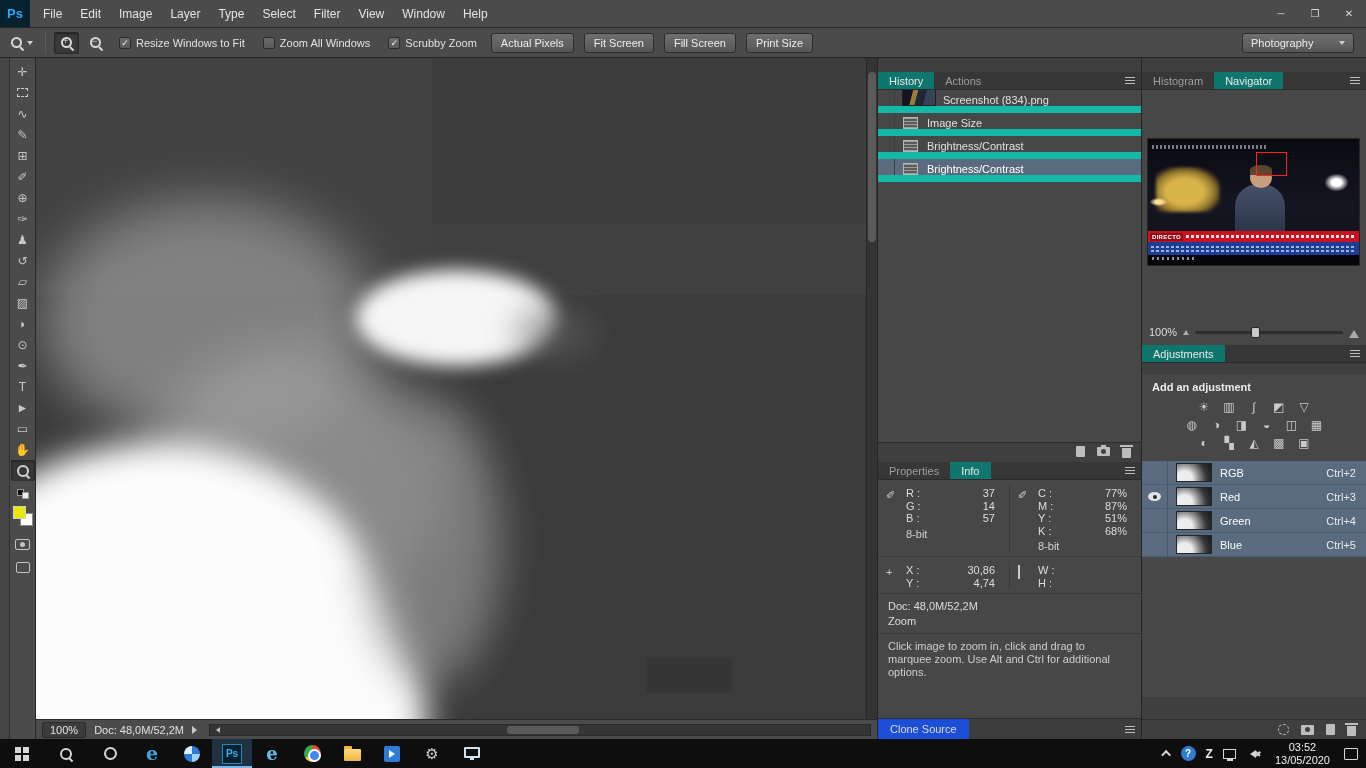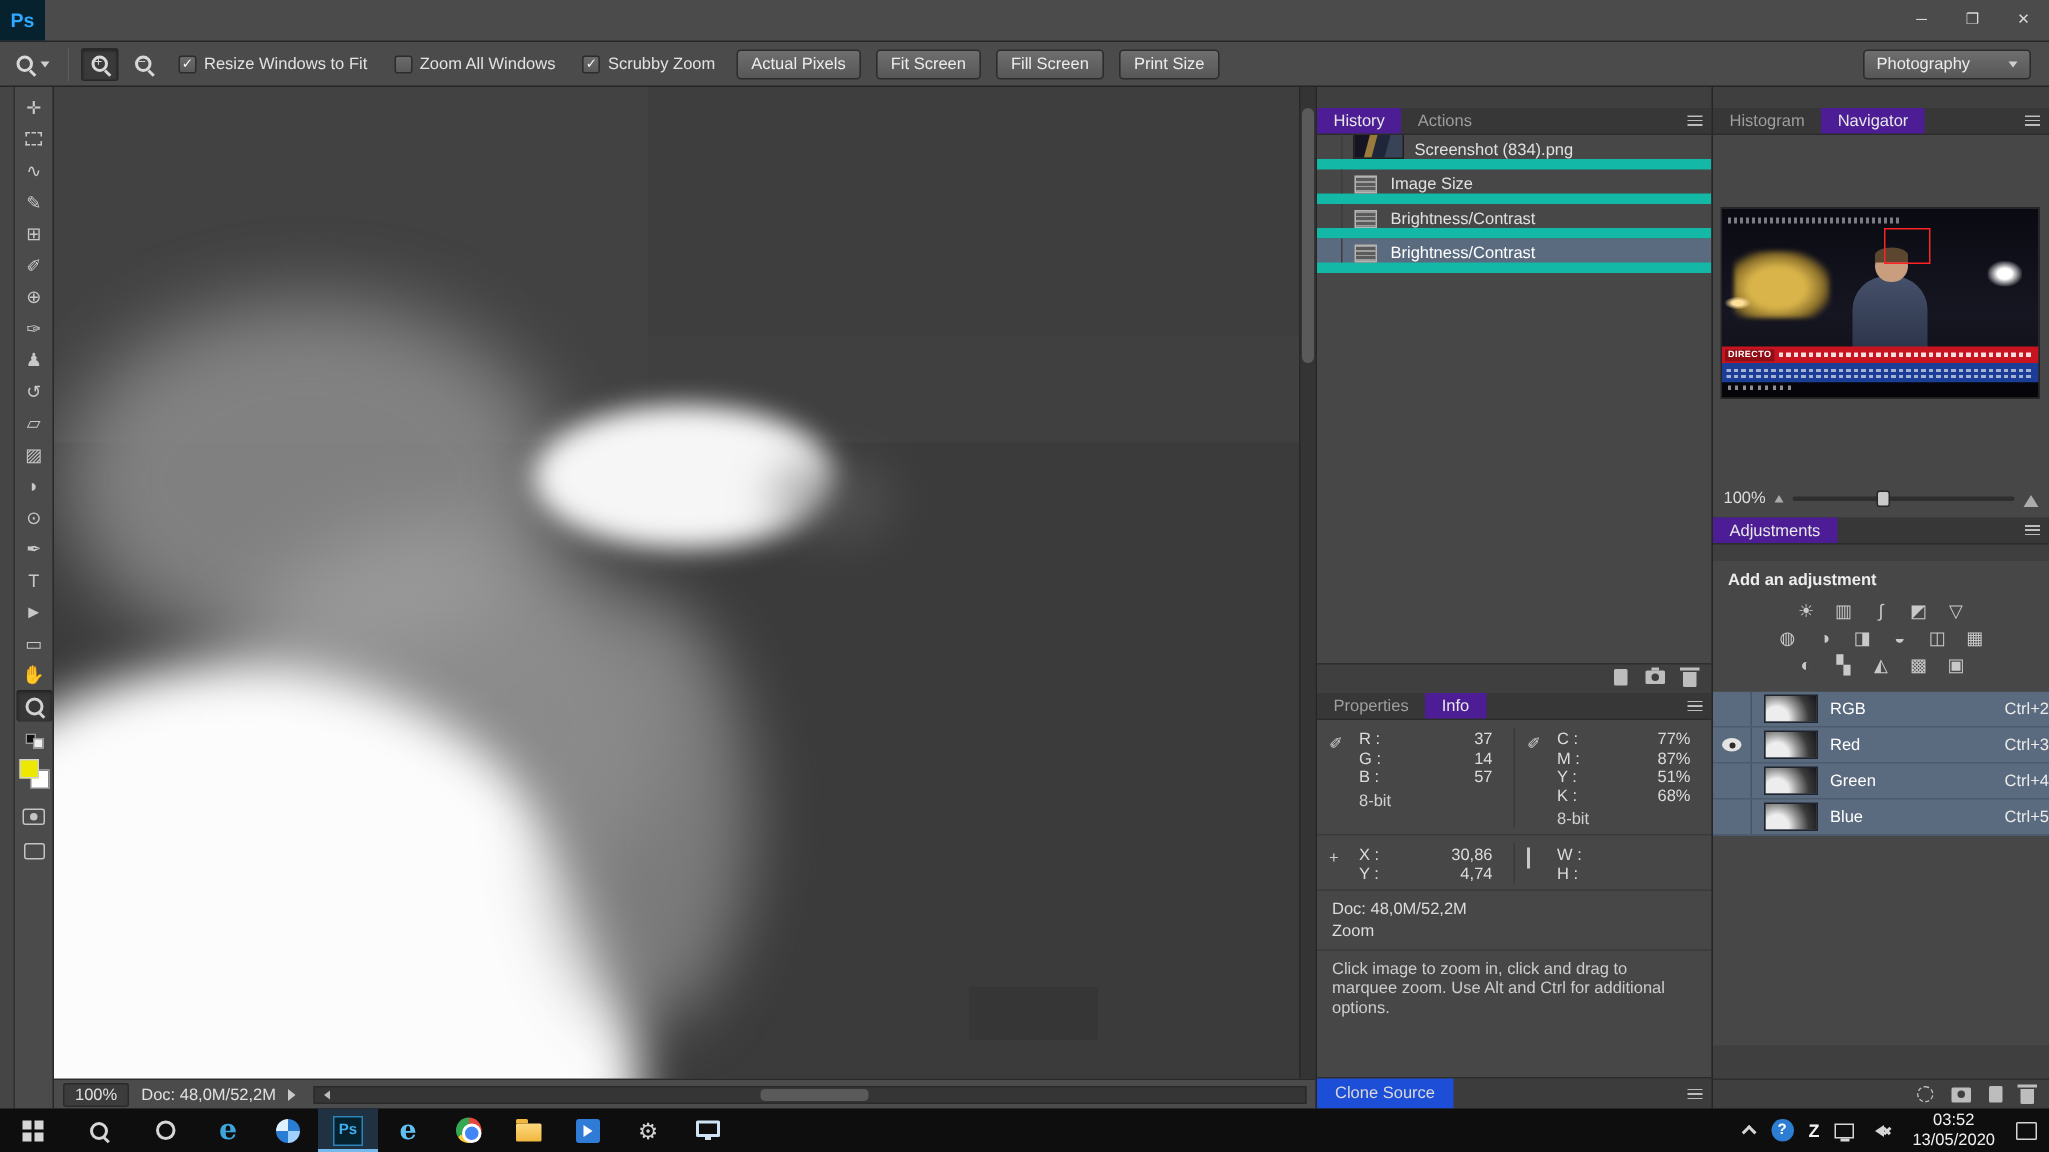--- a/index.html
+++ b/index.html
@@ -73,21 +73,21 @@
 .harrow{width:12px;height:100%;display:flex;align-items:center;justify-content:center}
 .tri-left2{width:0;height:0;border:3px solid transparent;border-right:4px solid #bdbdbd}
 .hthumbbar{position:absolute;left:45%;width:72px;top:1px;bottom:1px;background:#5a5a5a;border-radius:3px}
 
 
 .dock{position:relative;background:#3f3f3f;border-left:1px solid #262626}
 .dock.mid{width:264px}
 .dock.right{width:225px}
 .ptabs{position:absolute;left:0;right:0;height:18px;background:#373737;border-bottom:1px solid #2c2c2c;display:flex;align-items:stretch}
 .ptab{padding:0 11px;display:flex;align-items:center;color:#9e9e9e;font-size:11px}
-.ptab.active{background:#4c1d95;color:#e8e8e8}
+.ptab.active{background:#0f766e;color:#e8e8e8}
 .pmenu{margin-left:auto;display:flex;align-items:center;padding:0 6px}
 .pm-lines{width:10px;height:7px;background:repeating-linear-gradient(#bdbdbd 0 1px,transparent 1px 3px)}
 .pbody{position:absolute;left:0;right:0;background:#474747;overflow:hidden}
 .panelfoot{position:absolute;left:0;right:0;background:#3f3f3f;border-top:1px solid #2e2e2e;display:flex;align-items:center;justify-content:flex-end;gap:12px;padding:0 10px}
 
 
 .hrow{height:23px;display:flex;align-items:flex-end;border-bottom:7px solid #14b8a6;color:#e0e0e0}
 .hrow .well{width:17px;align-self:stretch;border-right:1px solid #3d3d3d}
 .hrow.selected{background:#5a6b7f;color:#fff}
 .hthumb{width:34px;height:18px;margin:0 7px;border:1px solid #1f1f1f;background:linear-gradient(105deg,#141422 0 28%,#9a7b3c 30% 42%,#20263a 44% 66%,#394358 68% 100%)}
@@ -146,21 +146,21 @@
 .adjrow{display:flex;justify-content:center;gap:6px;margin:2px 0}
 .adj-ic{width:19px;height:16px;display:flex;align-items:center;justify-content:center;color:#c9c9c9;font-size:12px}
 
 
 .chrow{height:24px;display:flex;align-items:center;background:#5a6b7f;border-bottom:1px solid #4d5d70;color:#fff}
 .chrow .eyewell{width:26px;align-self:stretch;border-right:1px solid #46556a;display:flex;align-items:center;justify-content:center}
 .eye{width:13px;height:9px;border-radius:50%;background:#e3e3e3;position:relative}
 .eye::after{content:"";position:absolute;left:4.5px;top:2.5px;width:4px;height:4px;border-radius:50%;background:#2b2b2b}
 .chthumb{width:36px;height:19px;margin:0 8px;border:1px solid #20242c;background:radial-gradient(circle at 22% 88%,#ededed 0 26%,#9a9a9a 45%,#3a3a3a 70%,#15151c 100%)}
 .chname{flex:1}
-.chkey{color:#eaeaea}
+.chkey{margin-right:10px;color:#eaeaea}
 
 
 .taskbar{position:absolute;left:0;right:0;bottom:0;height:29px;background:#0e0e0e;display:flex;align-items:stretch}
 .tbtn{width:44px;display:flex;align-items:center;justify-content:center}
 .winlogo{width:14px;height:14px;display:grid;grid-template-columns:1fr 1fr;grid-template-rows:1fr 1fr;gap:2px}
 .winlogo i{background:#d6d6d6}
 .tb-mag{position:relative;width:14px;height:14px}
 .tb-mag::before{content:"";position:absolute;left:1px;top:1px;width:8px;height:8px;border:2px solid #d6d6d6;border-radius:50%}
 .tb-mag::after{content:"";position:absolute;left:10px;top:10px;width:5px;height:2px;background:#d6d6d6;transform:rotate(45deg);transform-origin:0 50%}
 .cortana{width:13px;height:13px;border:2px solid #d6d6d6;border-radius:50%}
@@ -192,20 +192,32 @@
 .clock{display:flex;flex-direction:column;align-items:center;justify-content:center;line-height:13px;color:#f0f0f0;padding:0 4px;font-size:11px}
 .acic{width:14px;height:12px;border:1px solid #d6d6d6;border-radius:1px}
 </style>
 </head>
 <body>
 
 <div class="screen">
 
   <div class="menubar">
     <div class="ps-logo">Ps</div>
+    <div class="menus">
+      <span class="menu-item">File</span>
+      <span class="menu-item">Edit</span>
+      <span class="menu-item">Image</span>
+      <span class="menu-item">Layer</span>
+      <span class="menu-item">Type</span>
+      <span class="menu-item">Select</span>
+      <span class="menu-item">Filter</span>
+      <span class="menu-item">View</span>
+      <span class="menu-item">Window</span>
+      <span class="menu-item">Help</span>
+    </div>
     <div class="win-controls">
       <div class="win-btn">─</div>
       <div class="win-btn">❐</div>
       <div class="win-btn">✕</div>
     </div>
   </div>
 
   <div class="optionsbar">
     <div class="preset">
       <span class="mini-mag"></span>

